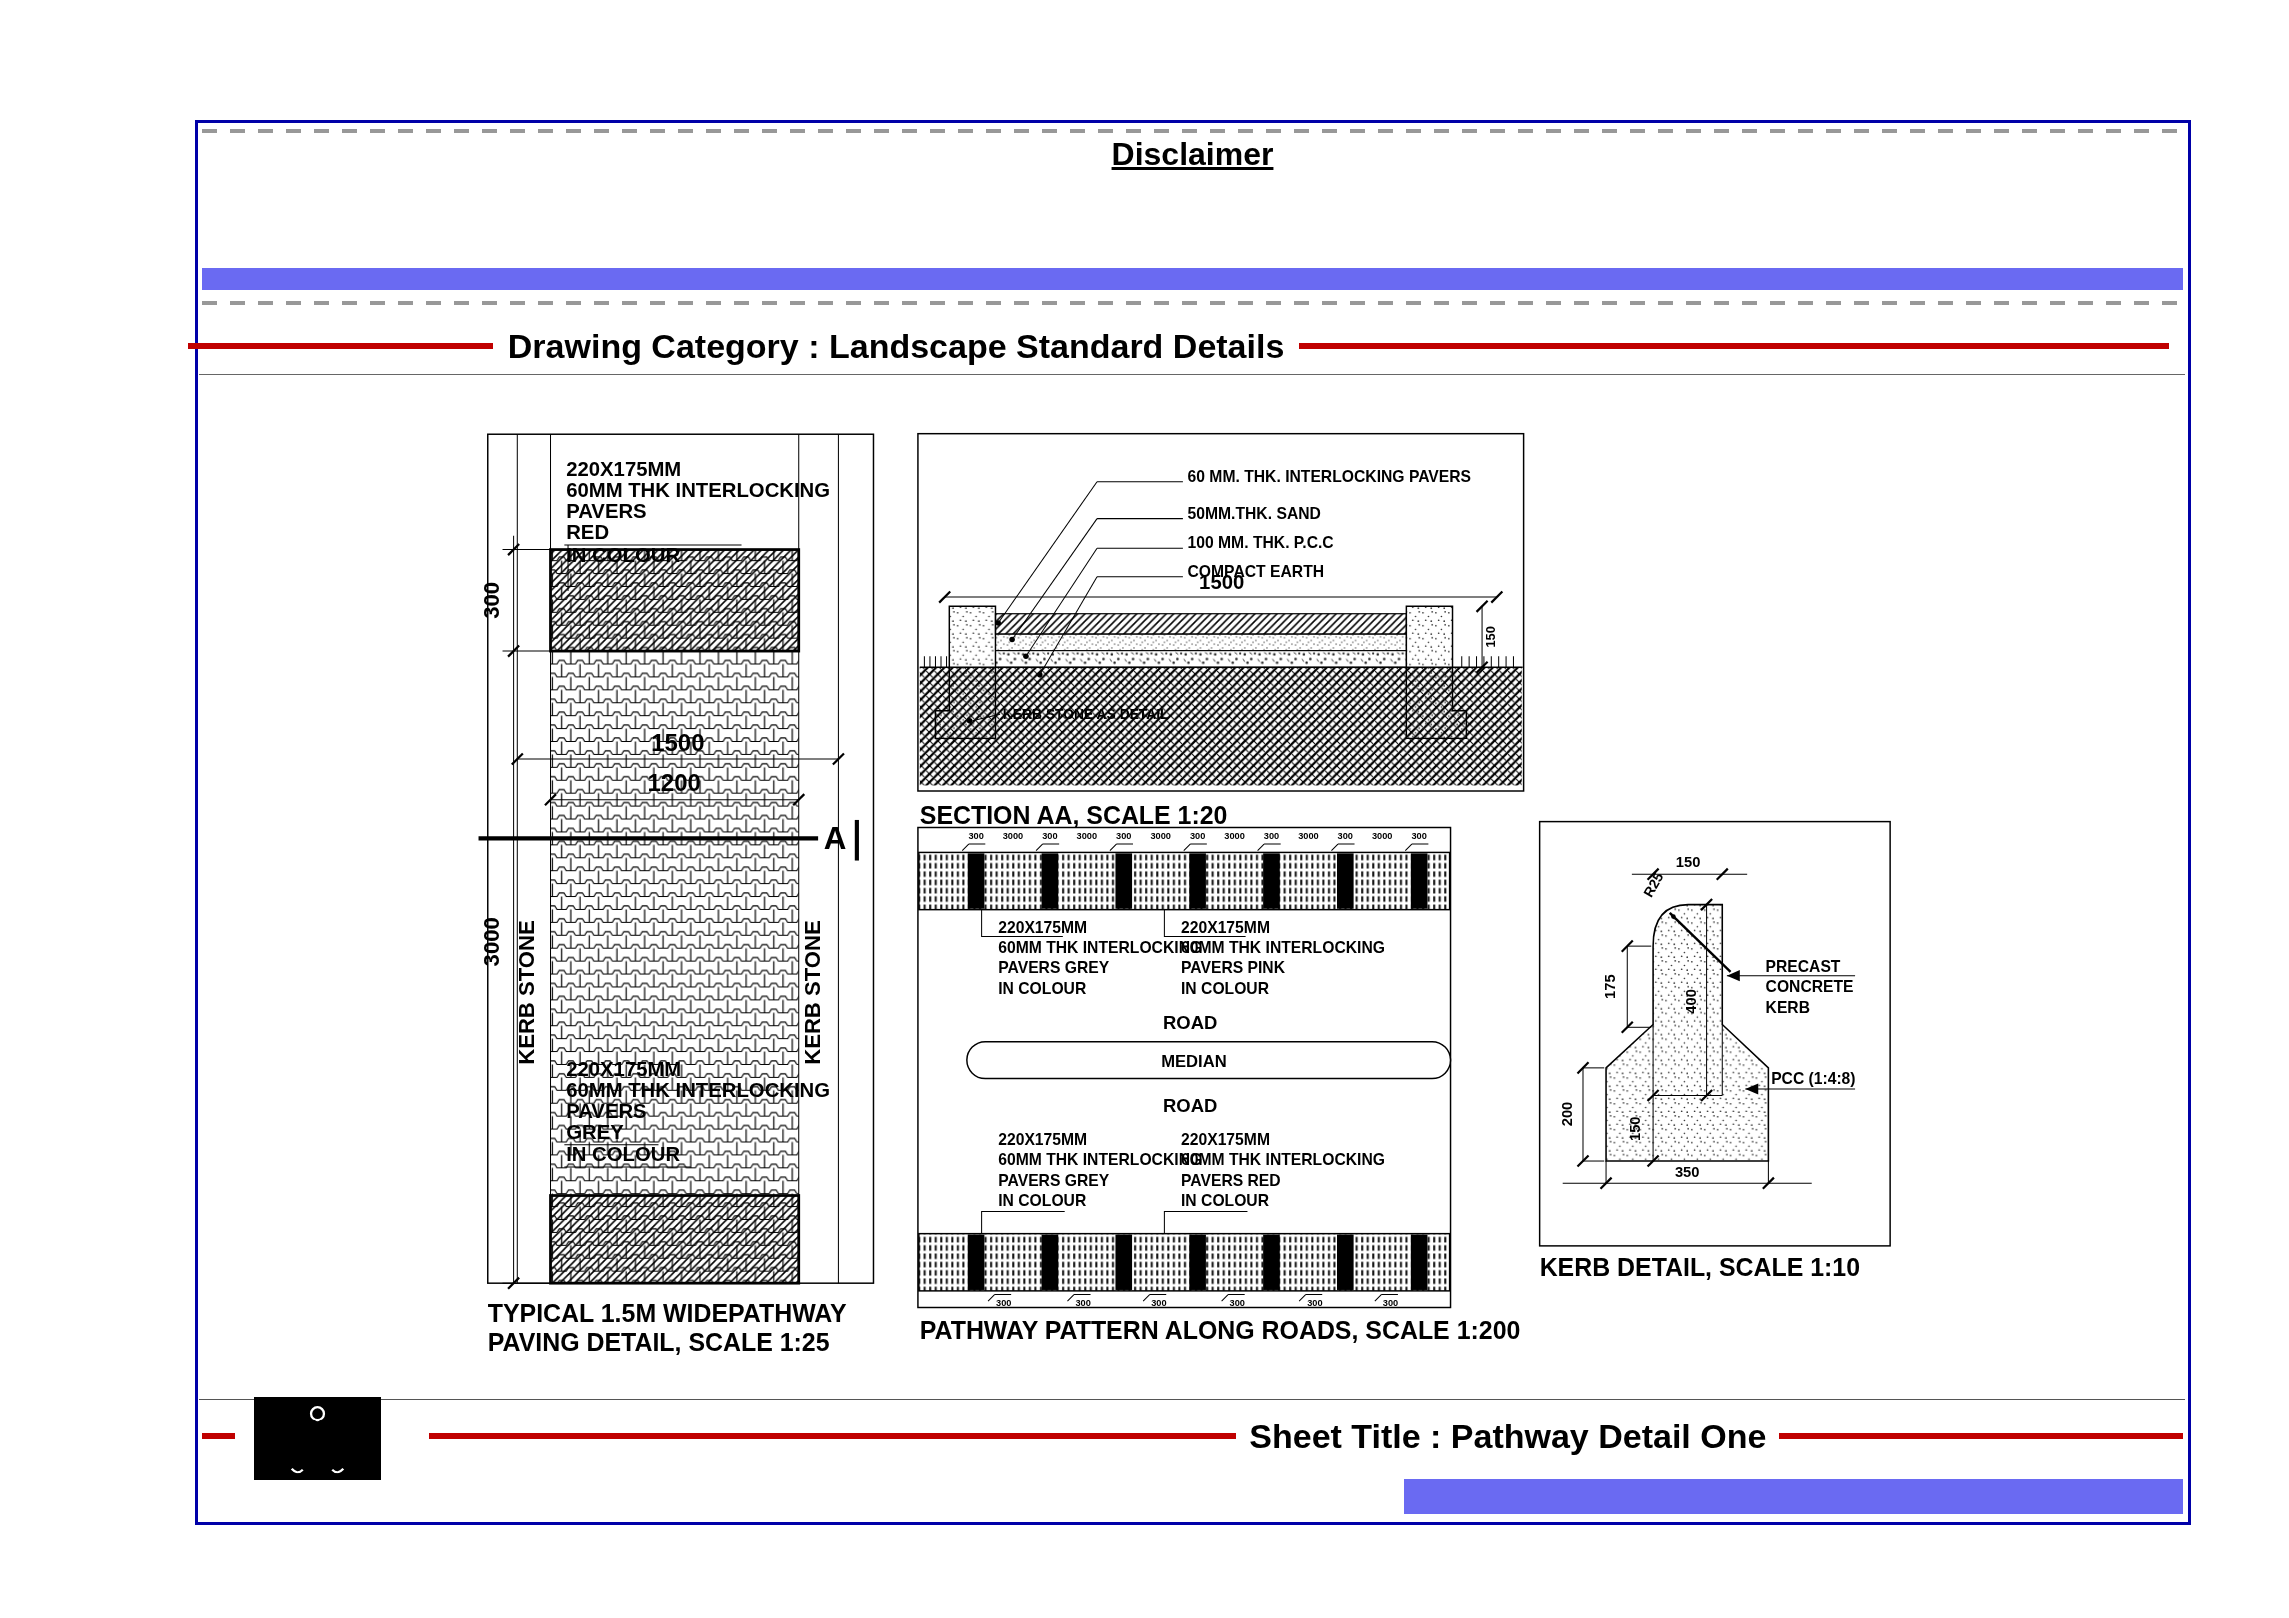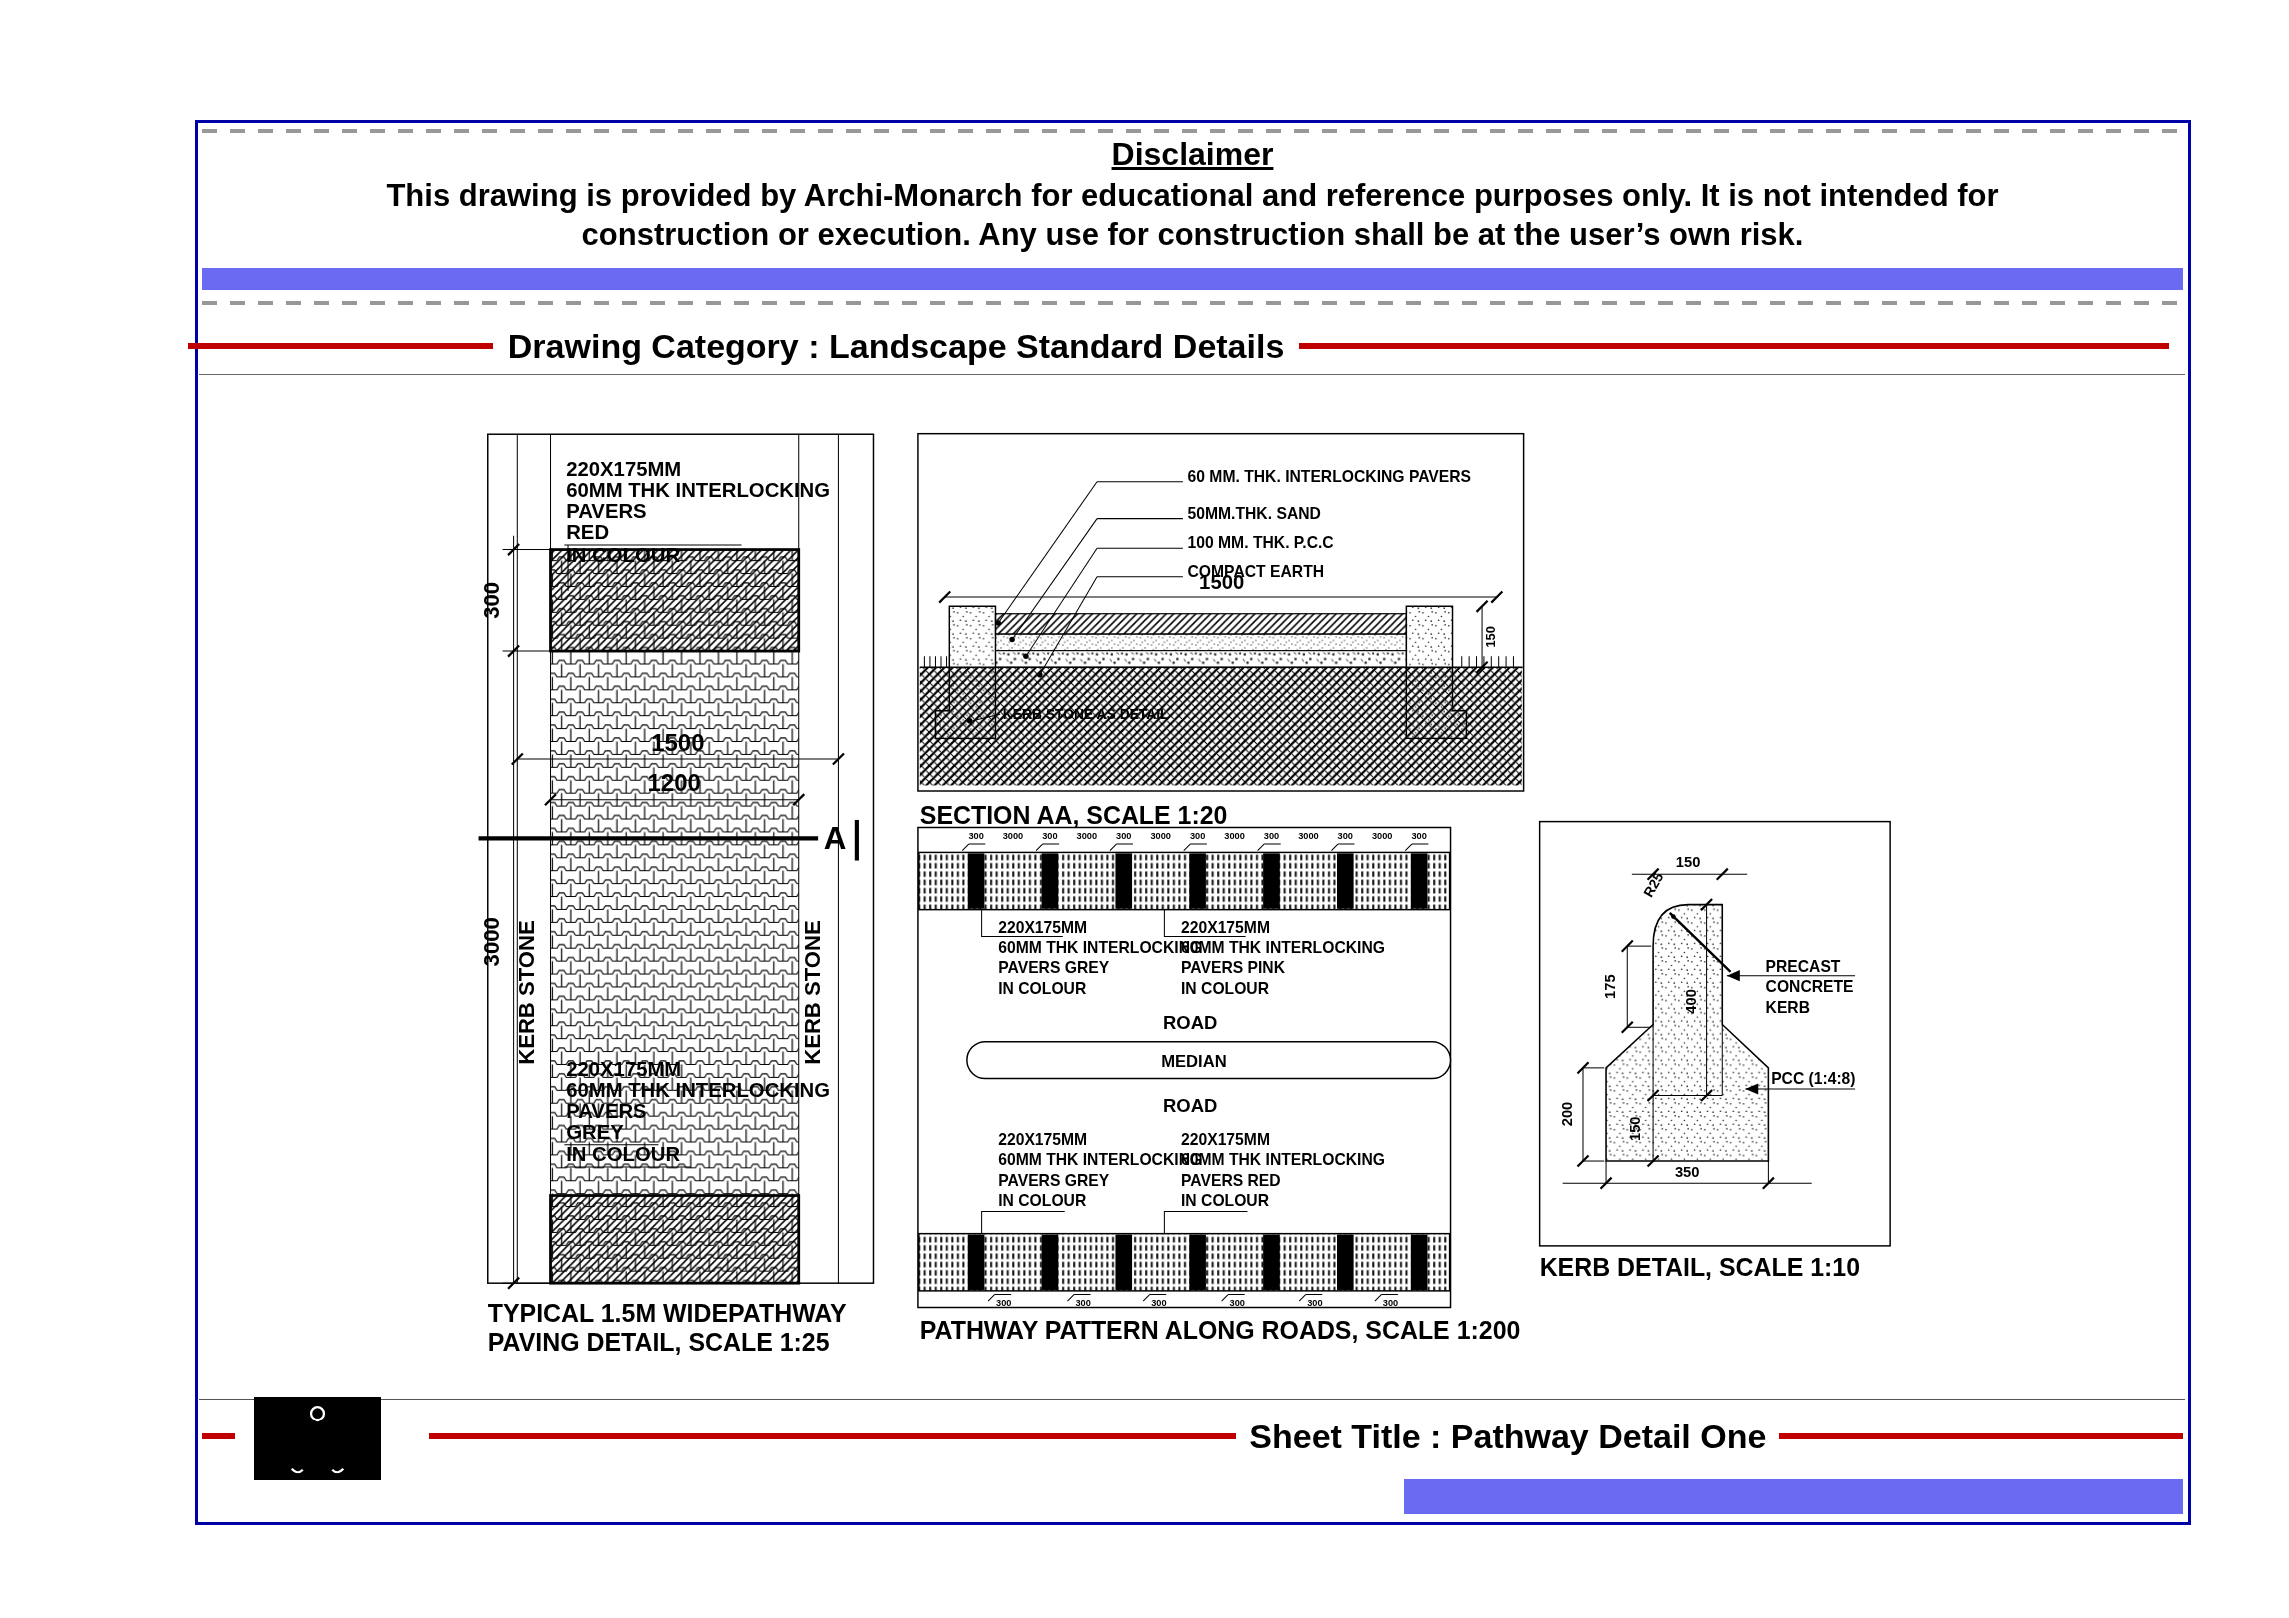--- a/index.html
+++ b/index.html
@@ -82,22 +82,21 @@
         <rect x="1.2" y="1.5" width="2.2" height="6" fill="#111"></rect>
       </pattern>
     </defs>
   </svg>
 
   <div class="sheet-border"></div>
   <div class="dashes" style="left:162px;top:129px;width:1981px;"></div>
 
   <div class="disclaimer">
     <span class="dtitle">Disclaimer</span>
-    <span>This drawing is provided by Archi-Monarch for educational and reference purposes only. It is not intended for</span><br>
-    <span>construction or execution. Any use for construction shall be at the user’s own risk.</span>
+    <br>
   </div>
 
   <div class="bluebar" style="left:162px;top:268px;width:1981px;height:22px;"></div>
   <div class="dashes" style="left:162px;top:301px;width:1981px;"></div>
 
   <div class="cat-row">
     <div class="redline" style="width:305px;"></div>
     <div class="cat-title">Drawing Category : Landscape Standard Details</div>
     <div class="redline" style="flex:1;"></div>
   </div>

